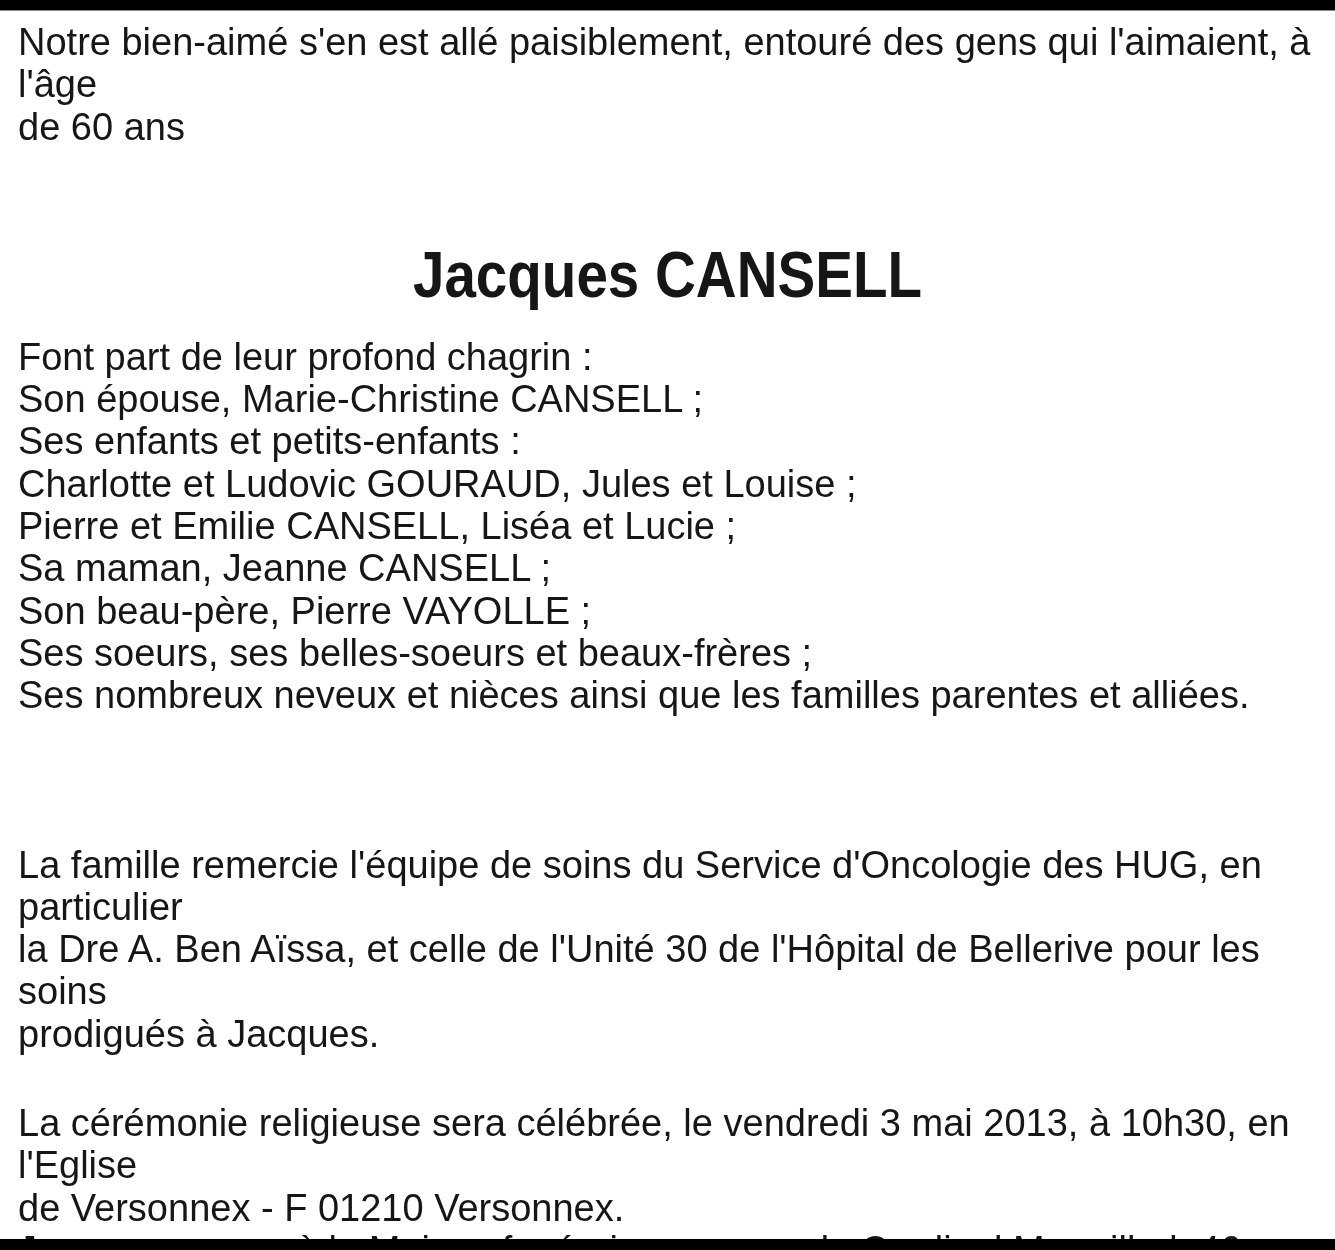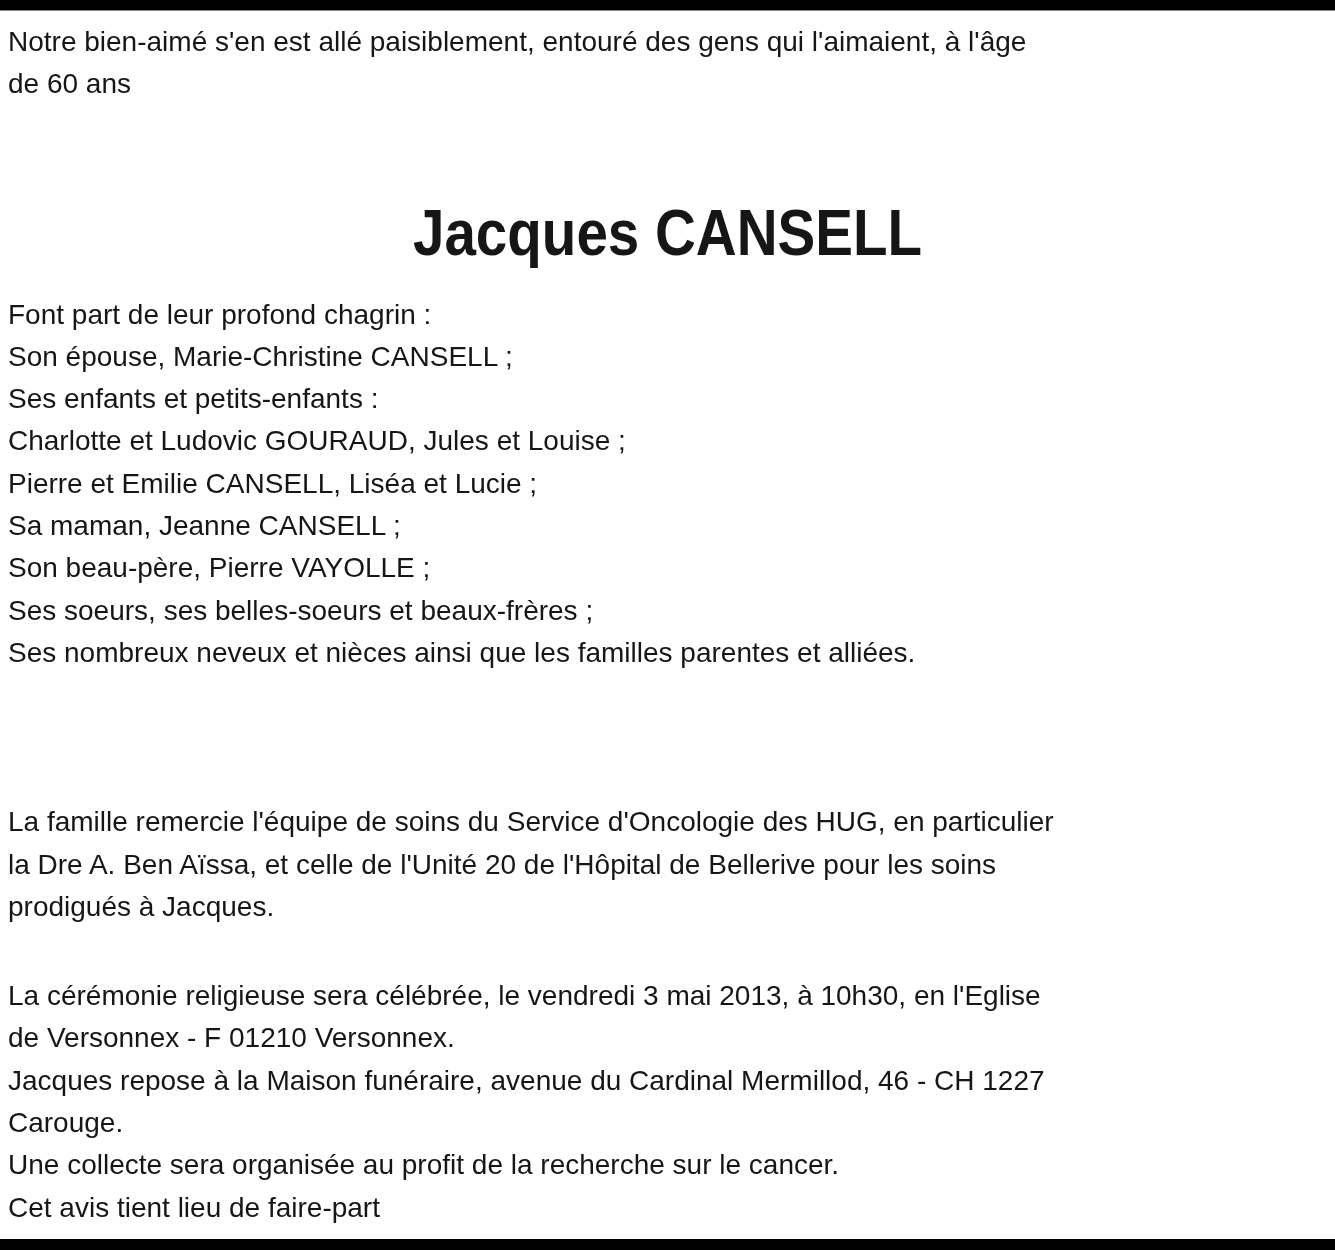--- a/index.html
+++ b/index.html
@@ -24,23 +24,23 @@
     border-bottom: 1px solid var(--separator, #8a8a8a);
   }
   .bar-bottom {
     position: absolute;
     left: 0;
     top: 1239px;
   }
 
   .text-block {
     white-space: pre-line;
-    font-size: 28px;
+    font-size: 38px;
     line-height: 42.3px;
-    margin-left: 8px;
+    margin-left: 18px;
     margin-right: 18px;
   }
 
   .intro {
     margin-top: 10px;
   }
 
   .title {
     margin-top: 92px;
     font-size: 65px;
@@ -80,21 +80,21 @@
 Son épouse, Marie-Christine CANSELL ;
 Ses enfants et petits-enfants :
 Charlotte et Ludovic GOURAUD, Jules et Louise ;
 Pierre et Emilie CANSELL, Liséa et Lucie ;
 Sa maman, Jeanne CANSELL ;
 Son beau-père, Pierre VAYOLLE ;
 Ses soeurs, ses belles-soeurs et beaux-frères ;
 Ses nombreux neveux et nièces ainsi que les familles parentes et alliées.</div>
 
   <div class="text-block thanks">La famille remercie l'équipe de soins du Service d'Oncologie des HUG, en particulier
-la Dre A. Ben Aïssa, et celle de l'Unité 20 de l'Hôpital de Bellerive pour les soins
+la Dre A. Ben Aïssa, et celle de l'Unité 30 de l'Hôpital de Bellerive pour les soins
 prodigués à Jacques.</div>
 
   <div class="text-block arrangements">La cérémonie religieuse sera célébrée, le vendredi 3 mai 2013, à 10h30, en l'Eglise
 de Versonnex - F 01210 Versonnex.
 Jacques repose à la Maison funéraire, avenue du Cardinal Mermillod, 46 - CH 1227
 Carouge.
 Une collecte sera organisée au profit de la recherche sur le cancer.
 Cet avis tient lieu de faire-part</div>
 
   <div class="bar bar-bottom"></div>

